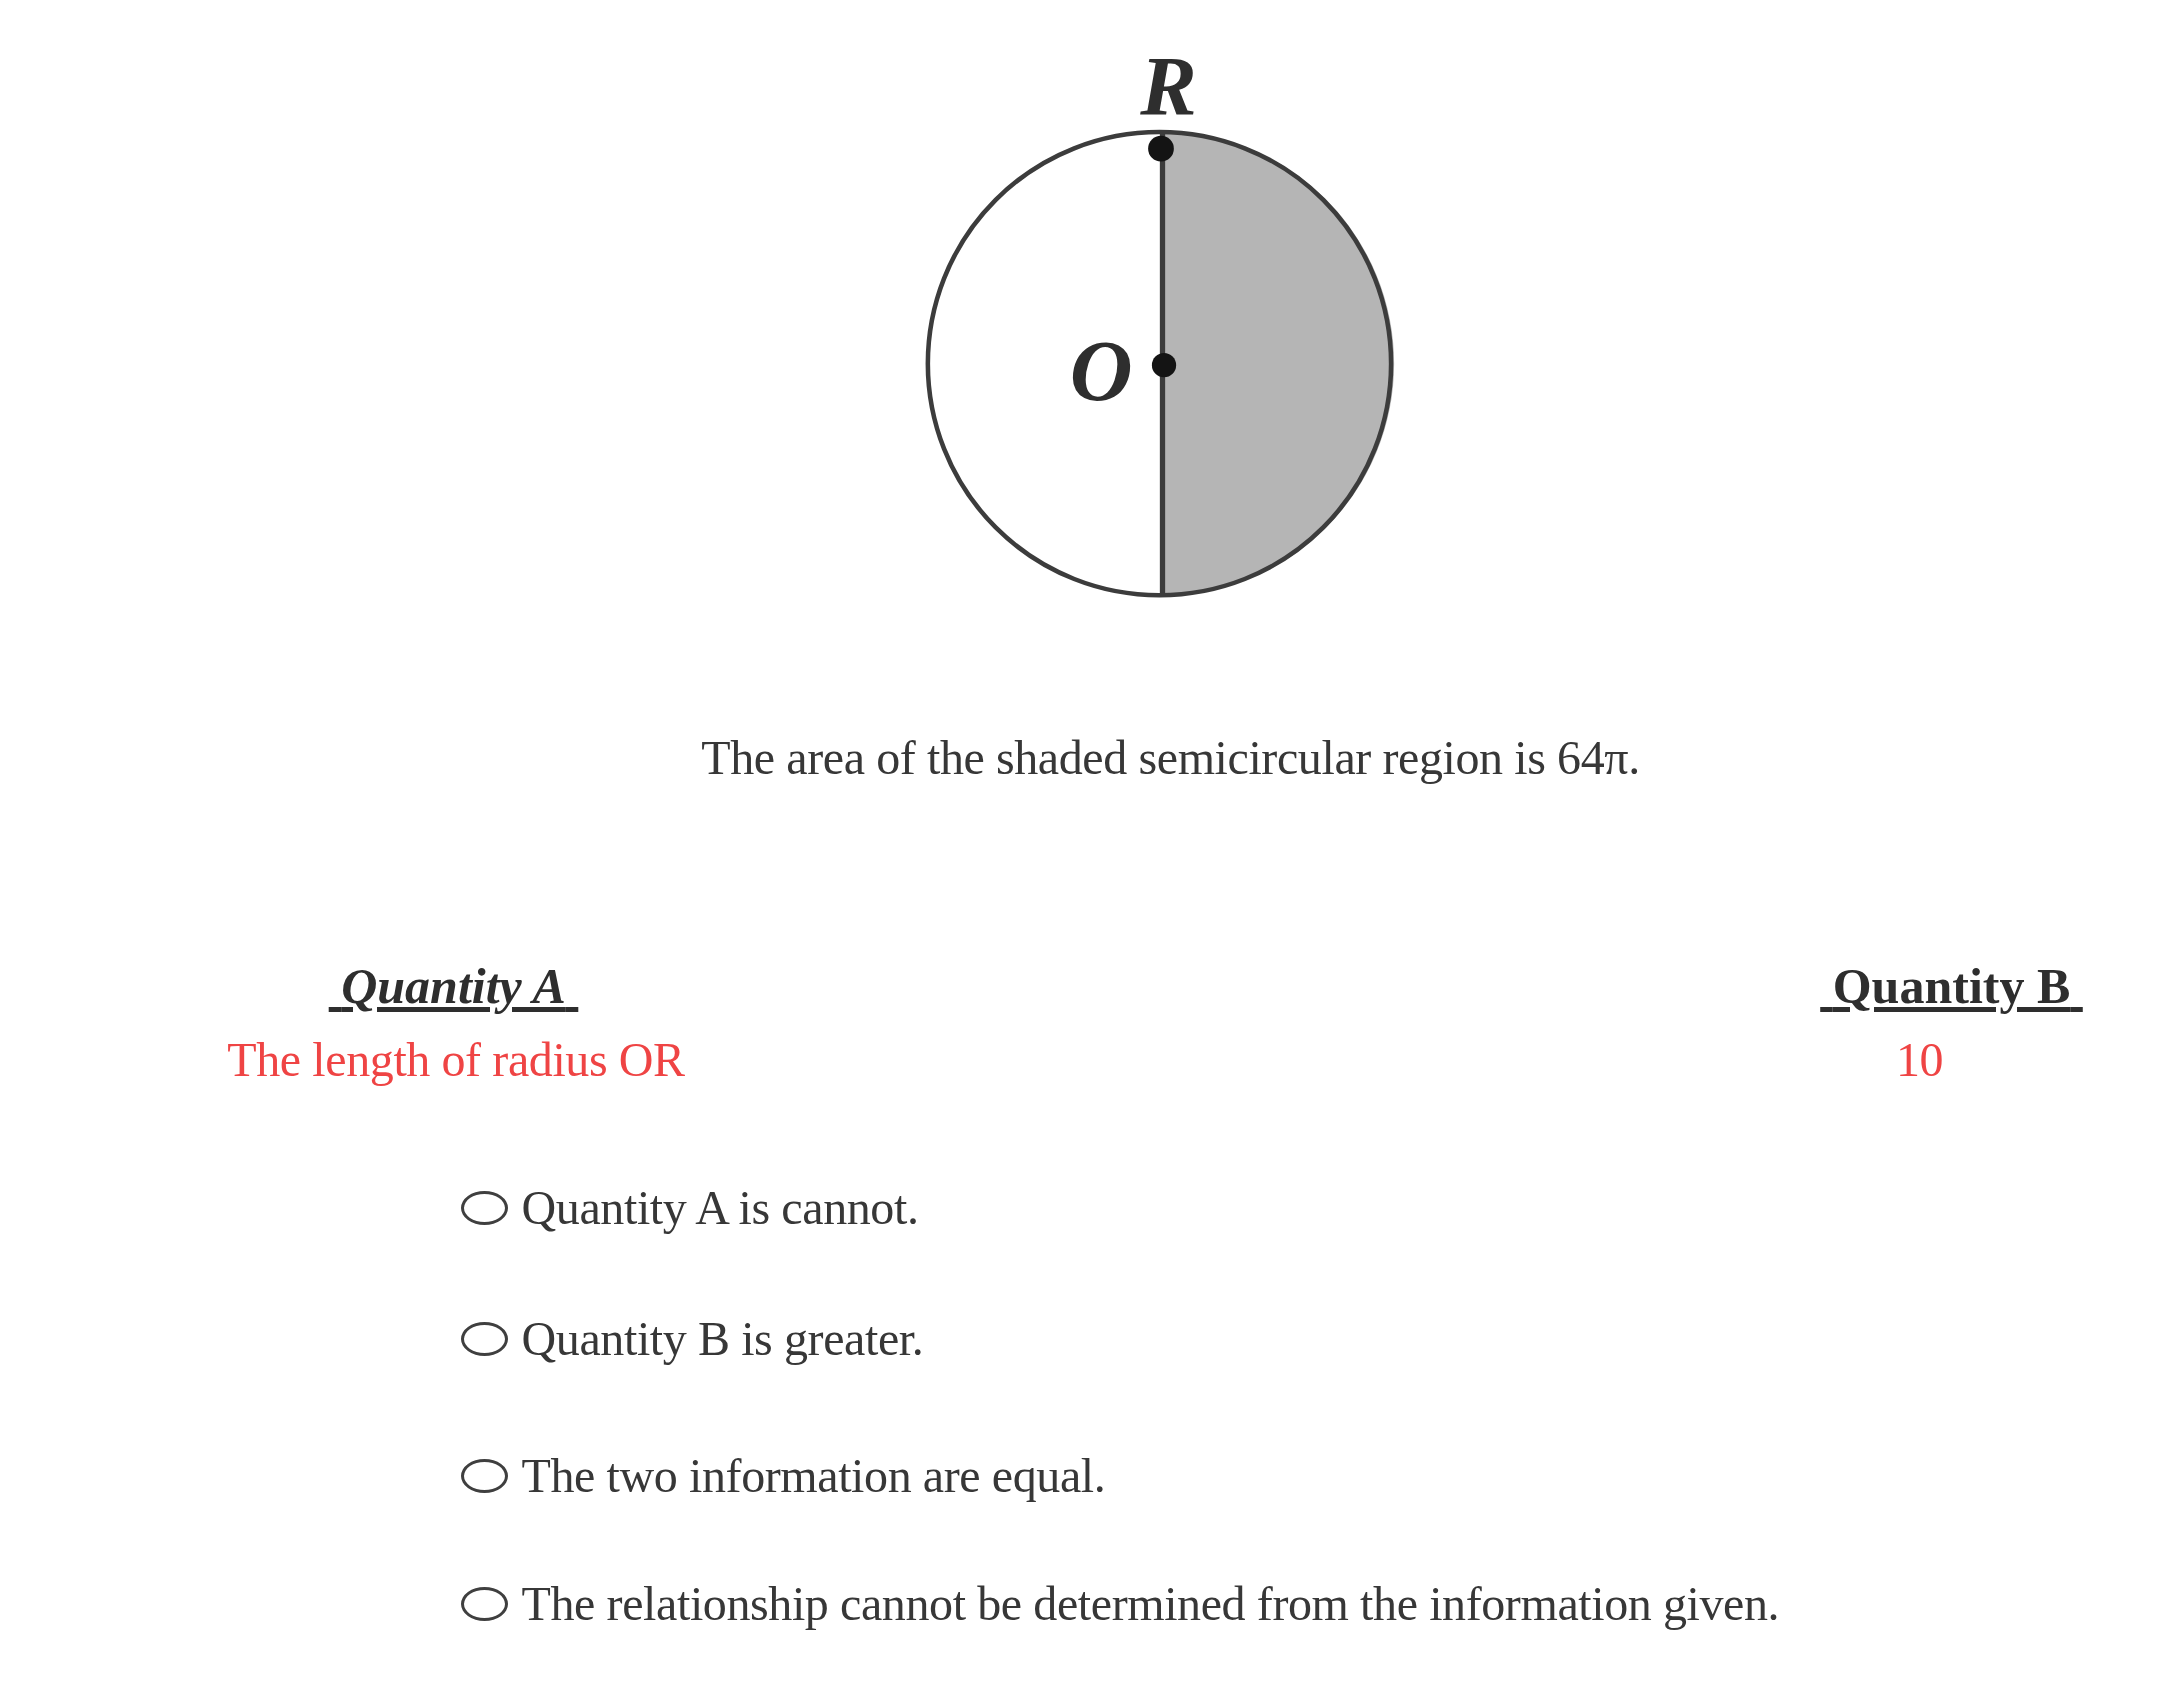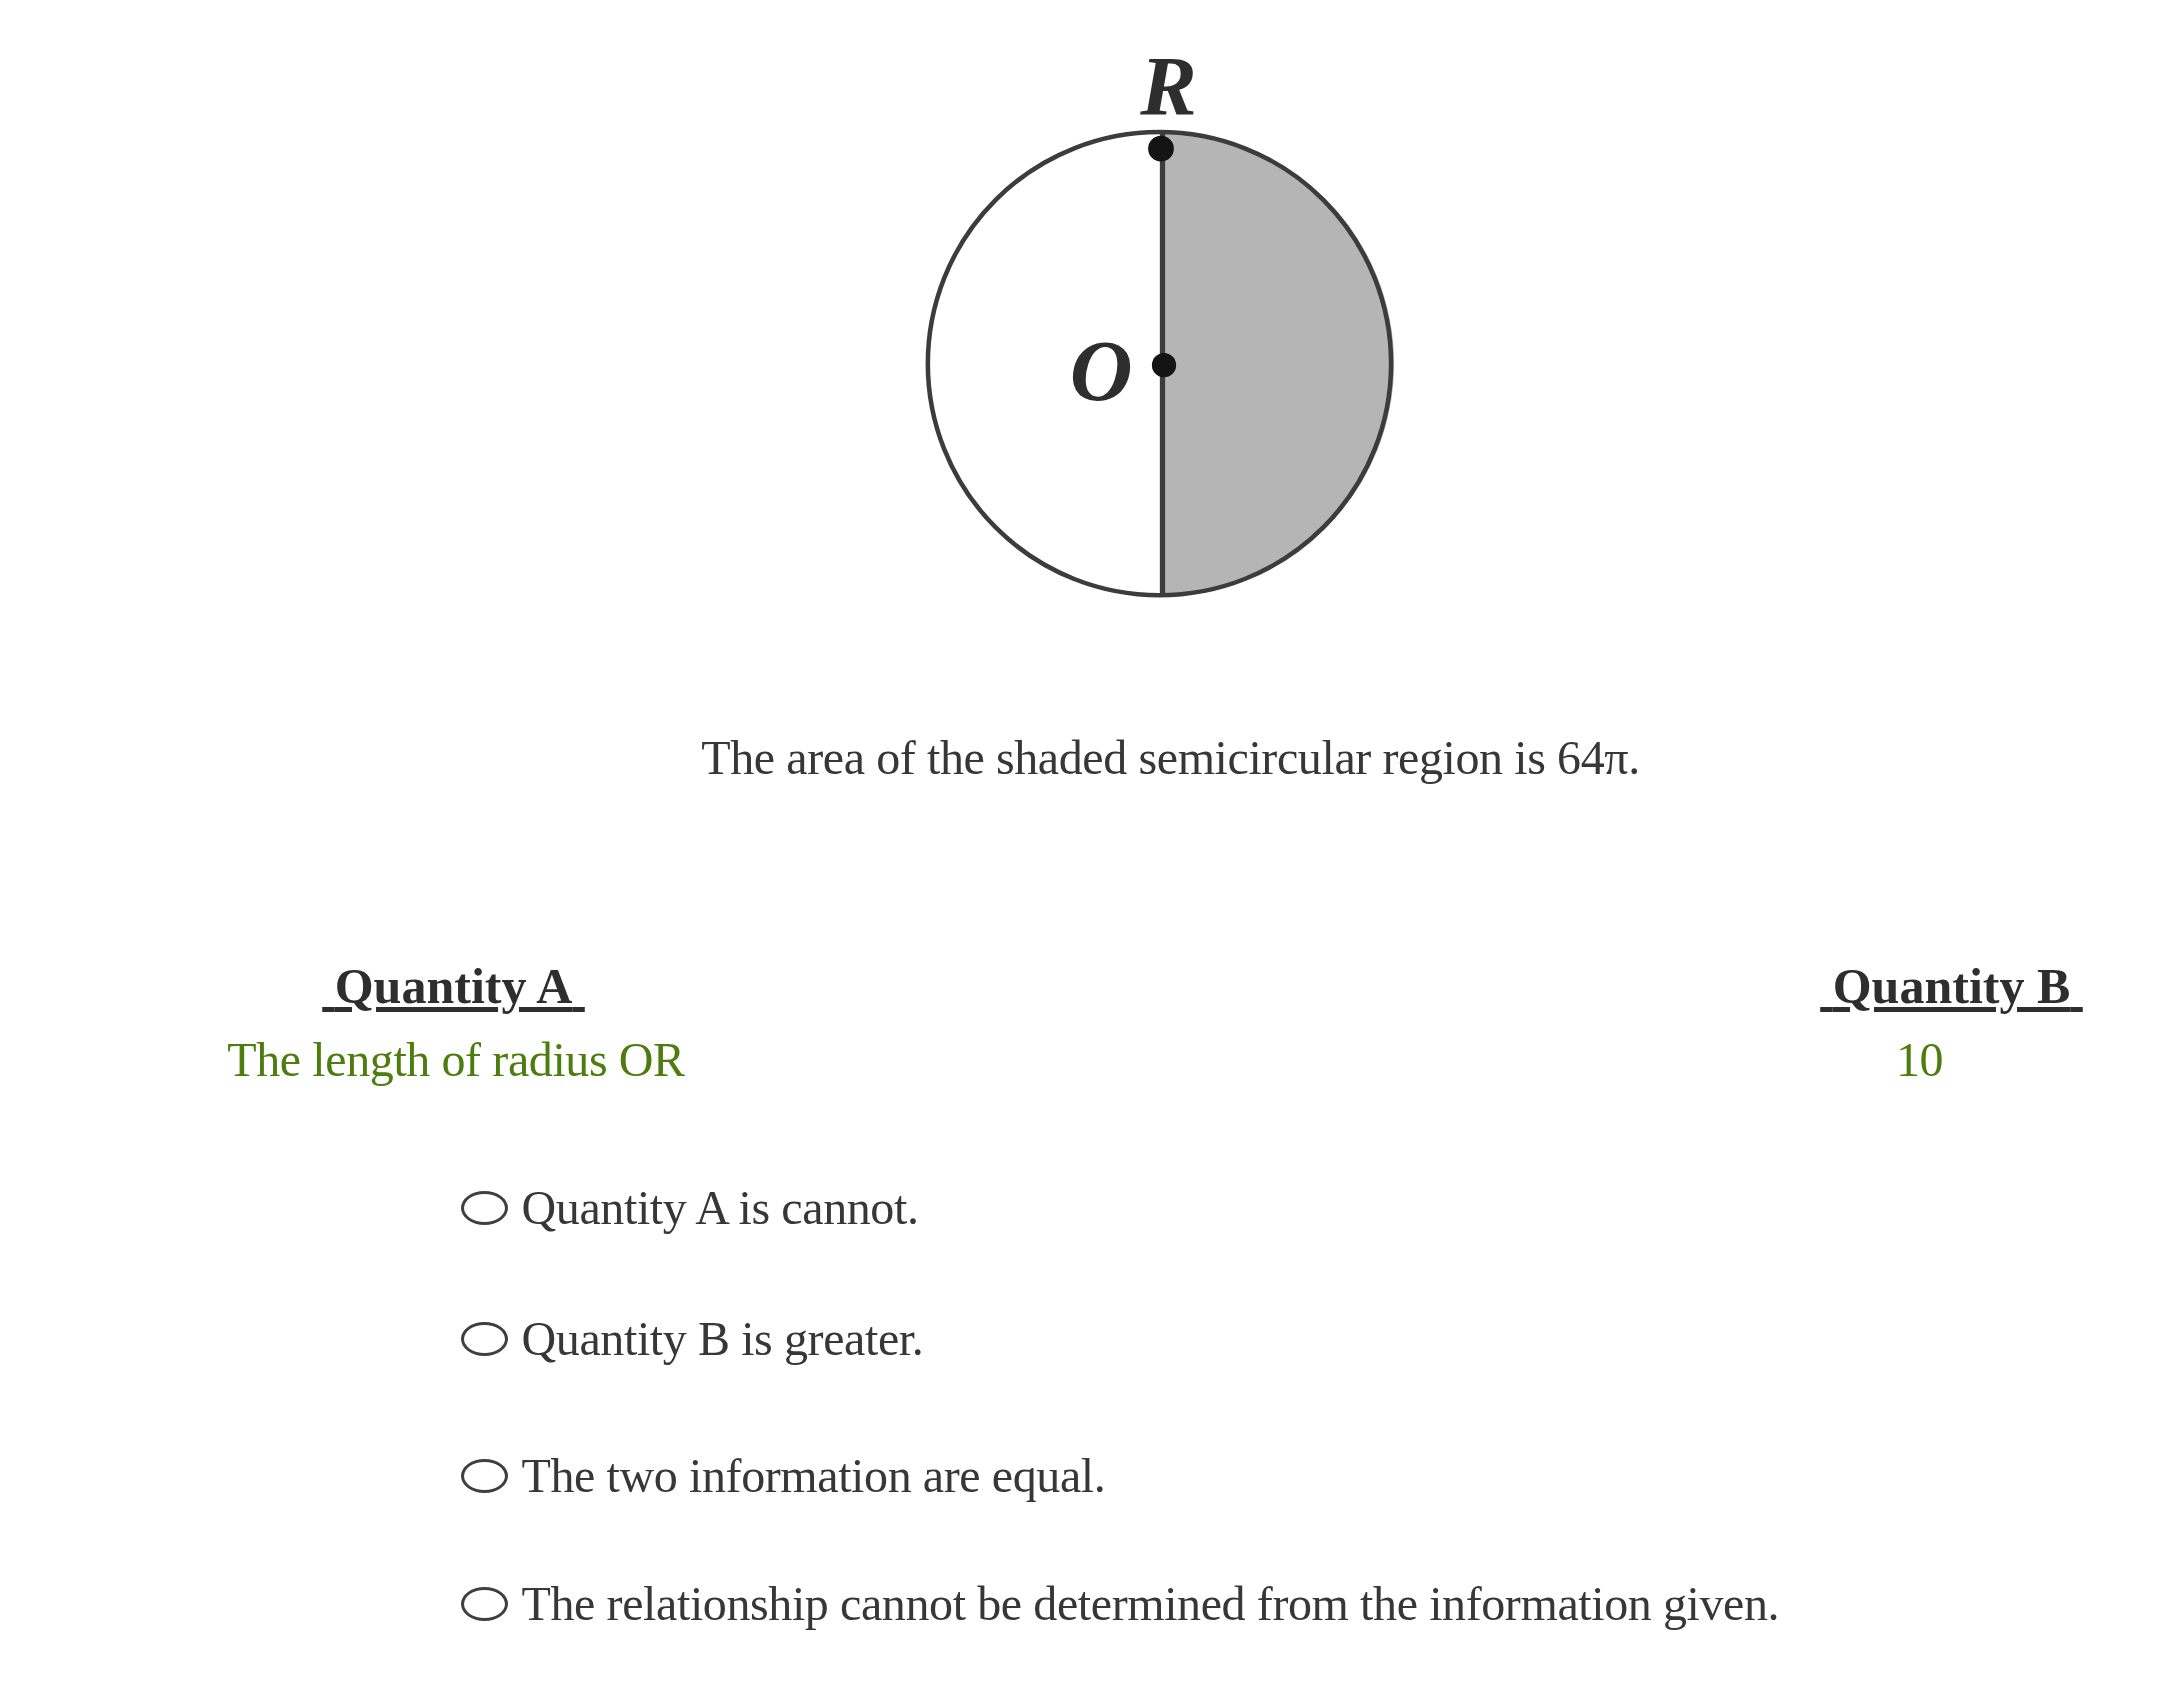--- a/index.html
+++ b/index.html
@@ -41,30 +41,30 @@
     font-weight: bold;
     line-height: 1.1;
     color: #2e2e2e;
   }
   .col-header .u {
     text-decoration: underline;
     text-decoration-thickness: 4.5px;
     text-underline-offset: 3.8px;
   }
   .col-header .u::before, .col-header .u::after { content: "\00a0"; }
-  #qa-header { left: 302px; }
+  #qa-header { left: 302px; font-style: italic; }
   #qb-header { left: 1800px; }
 
   .col-value {
     top: 1032px;
     text-align: center;
     font-size: 48px;
     line-height: 1.15;
     letter-spacing: -0.4px;
-    color: #4d7c0f;
+    color: #ef4444;
   }
   #qa-value { left: 77px; width: 758px; }
   #qb-value { left: 1768px; width: 303px; }
 
   
   .option-row {
     left: 461px;
     display: flex;
     align-items: center;
     font-size: 48px;

